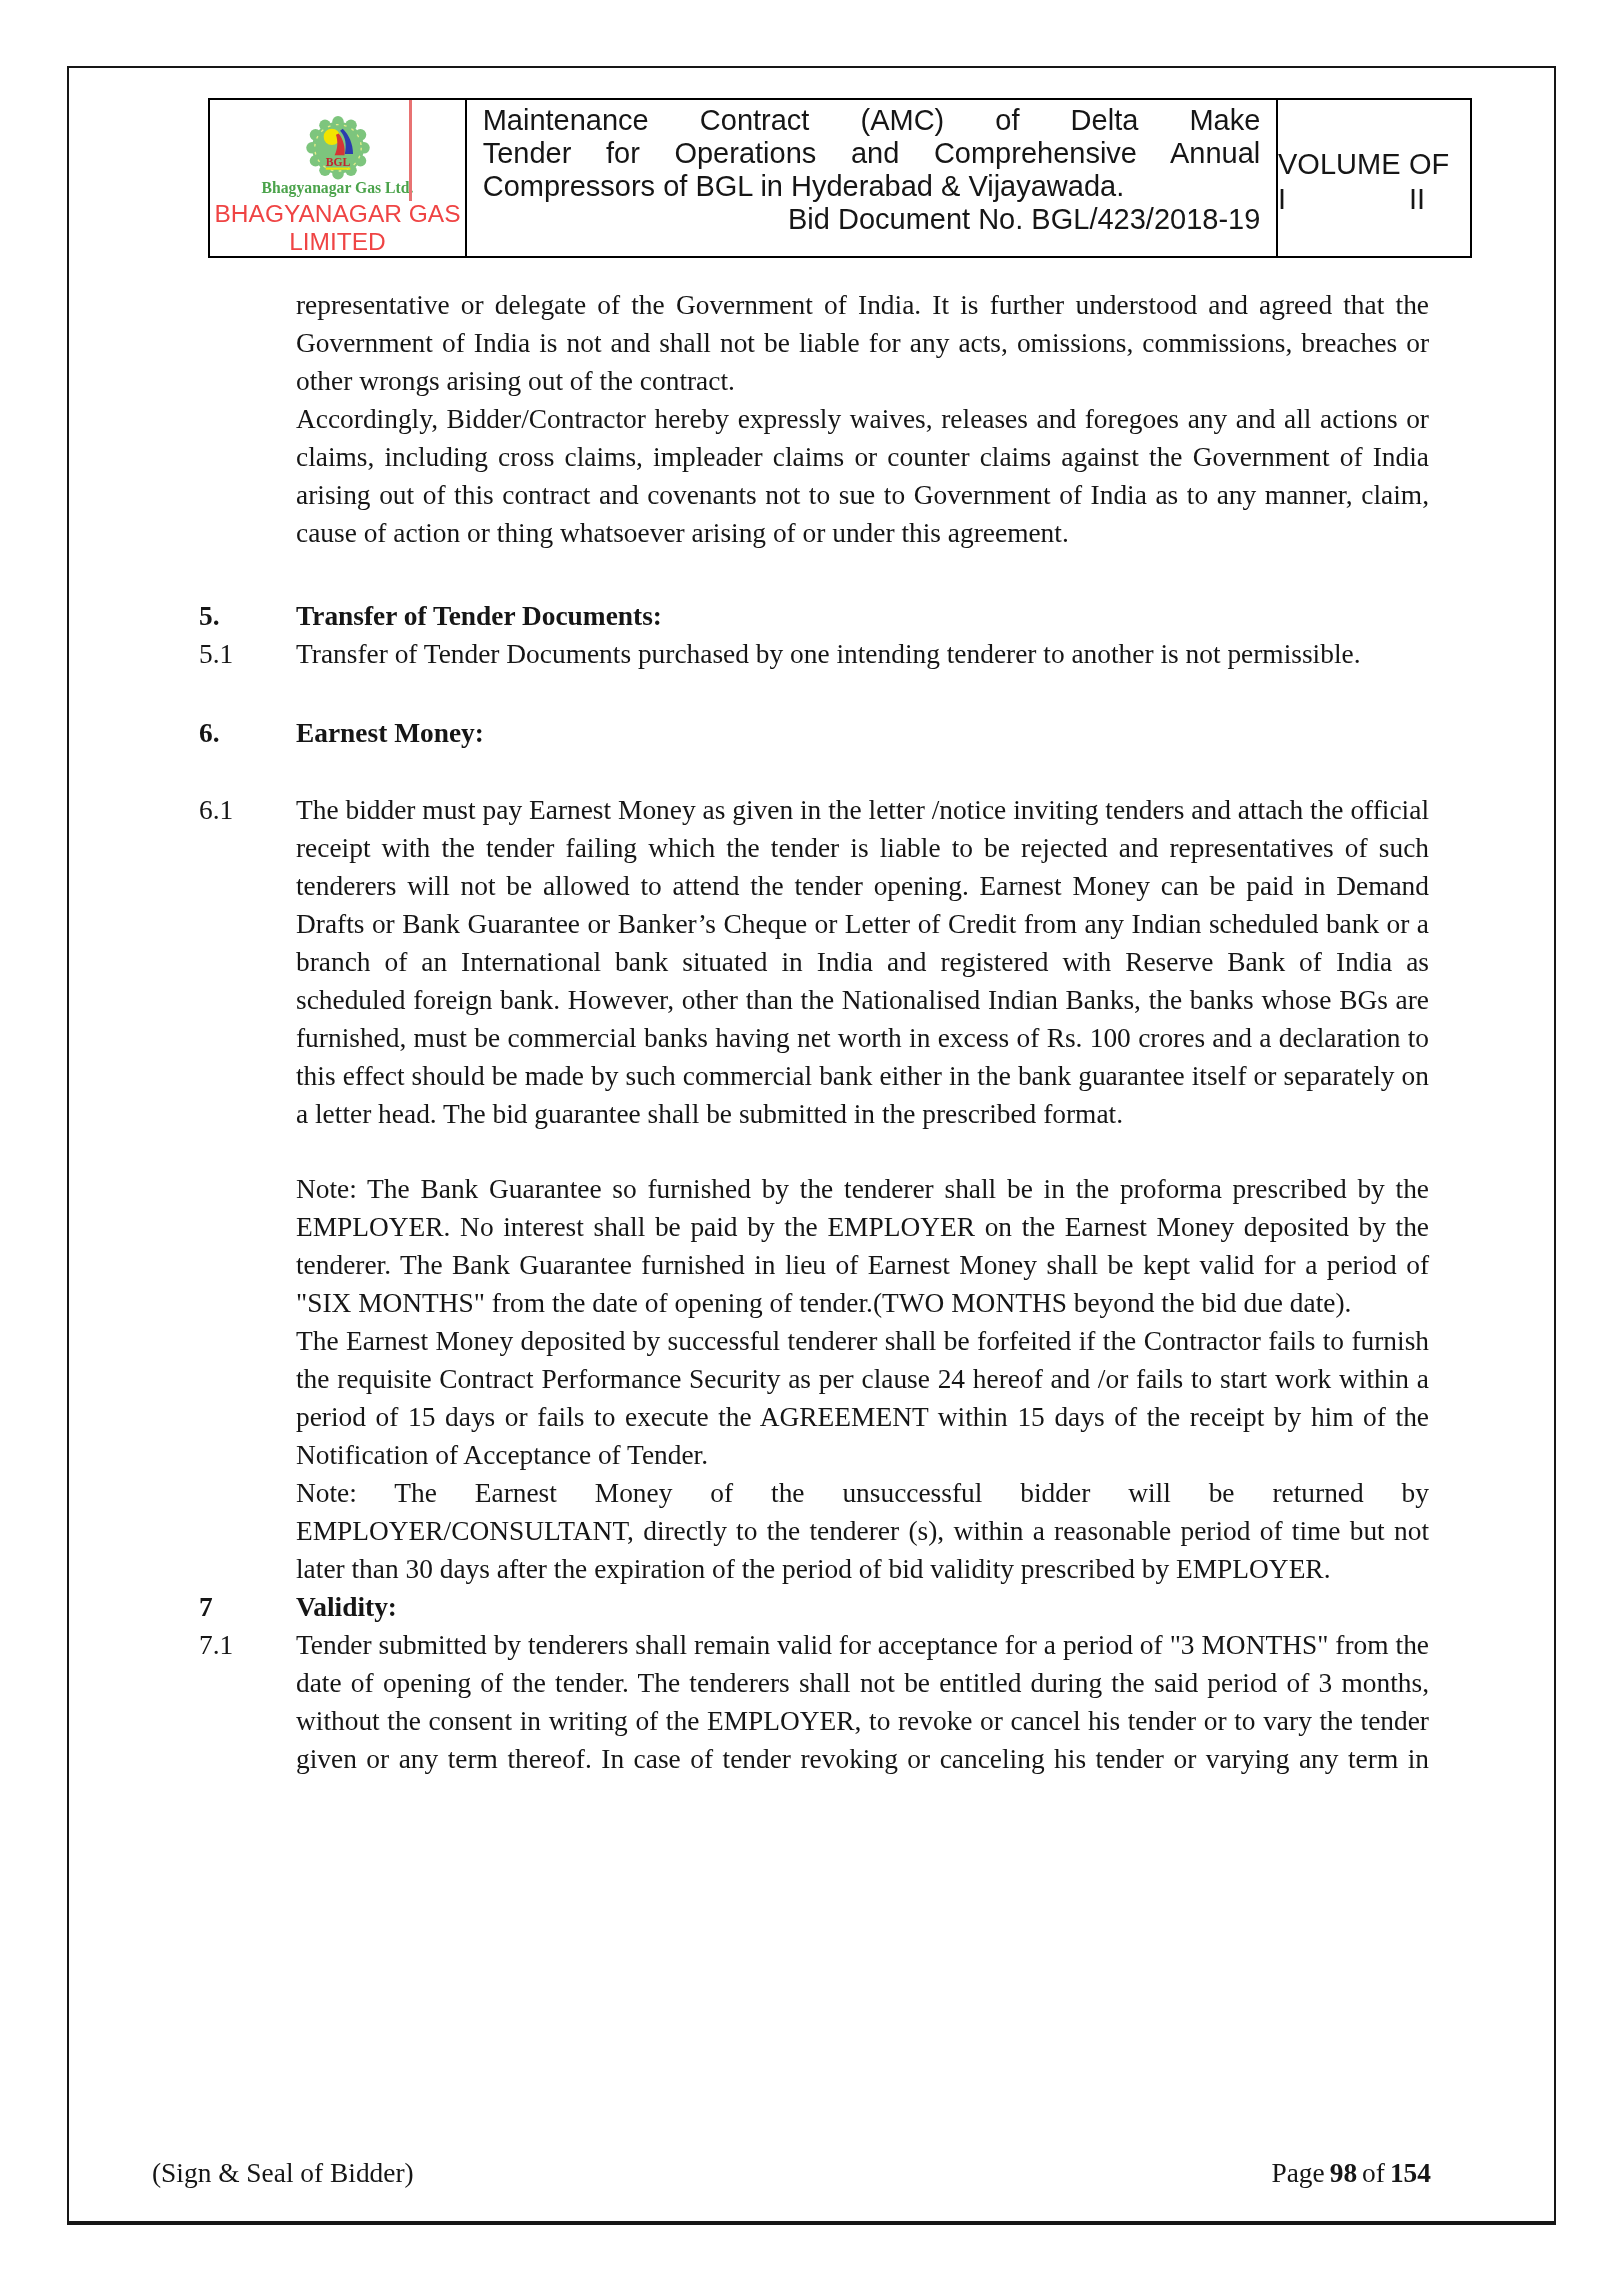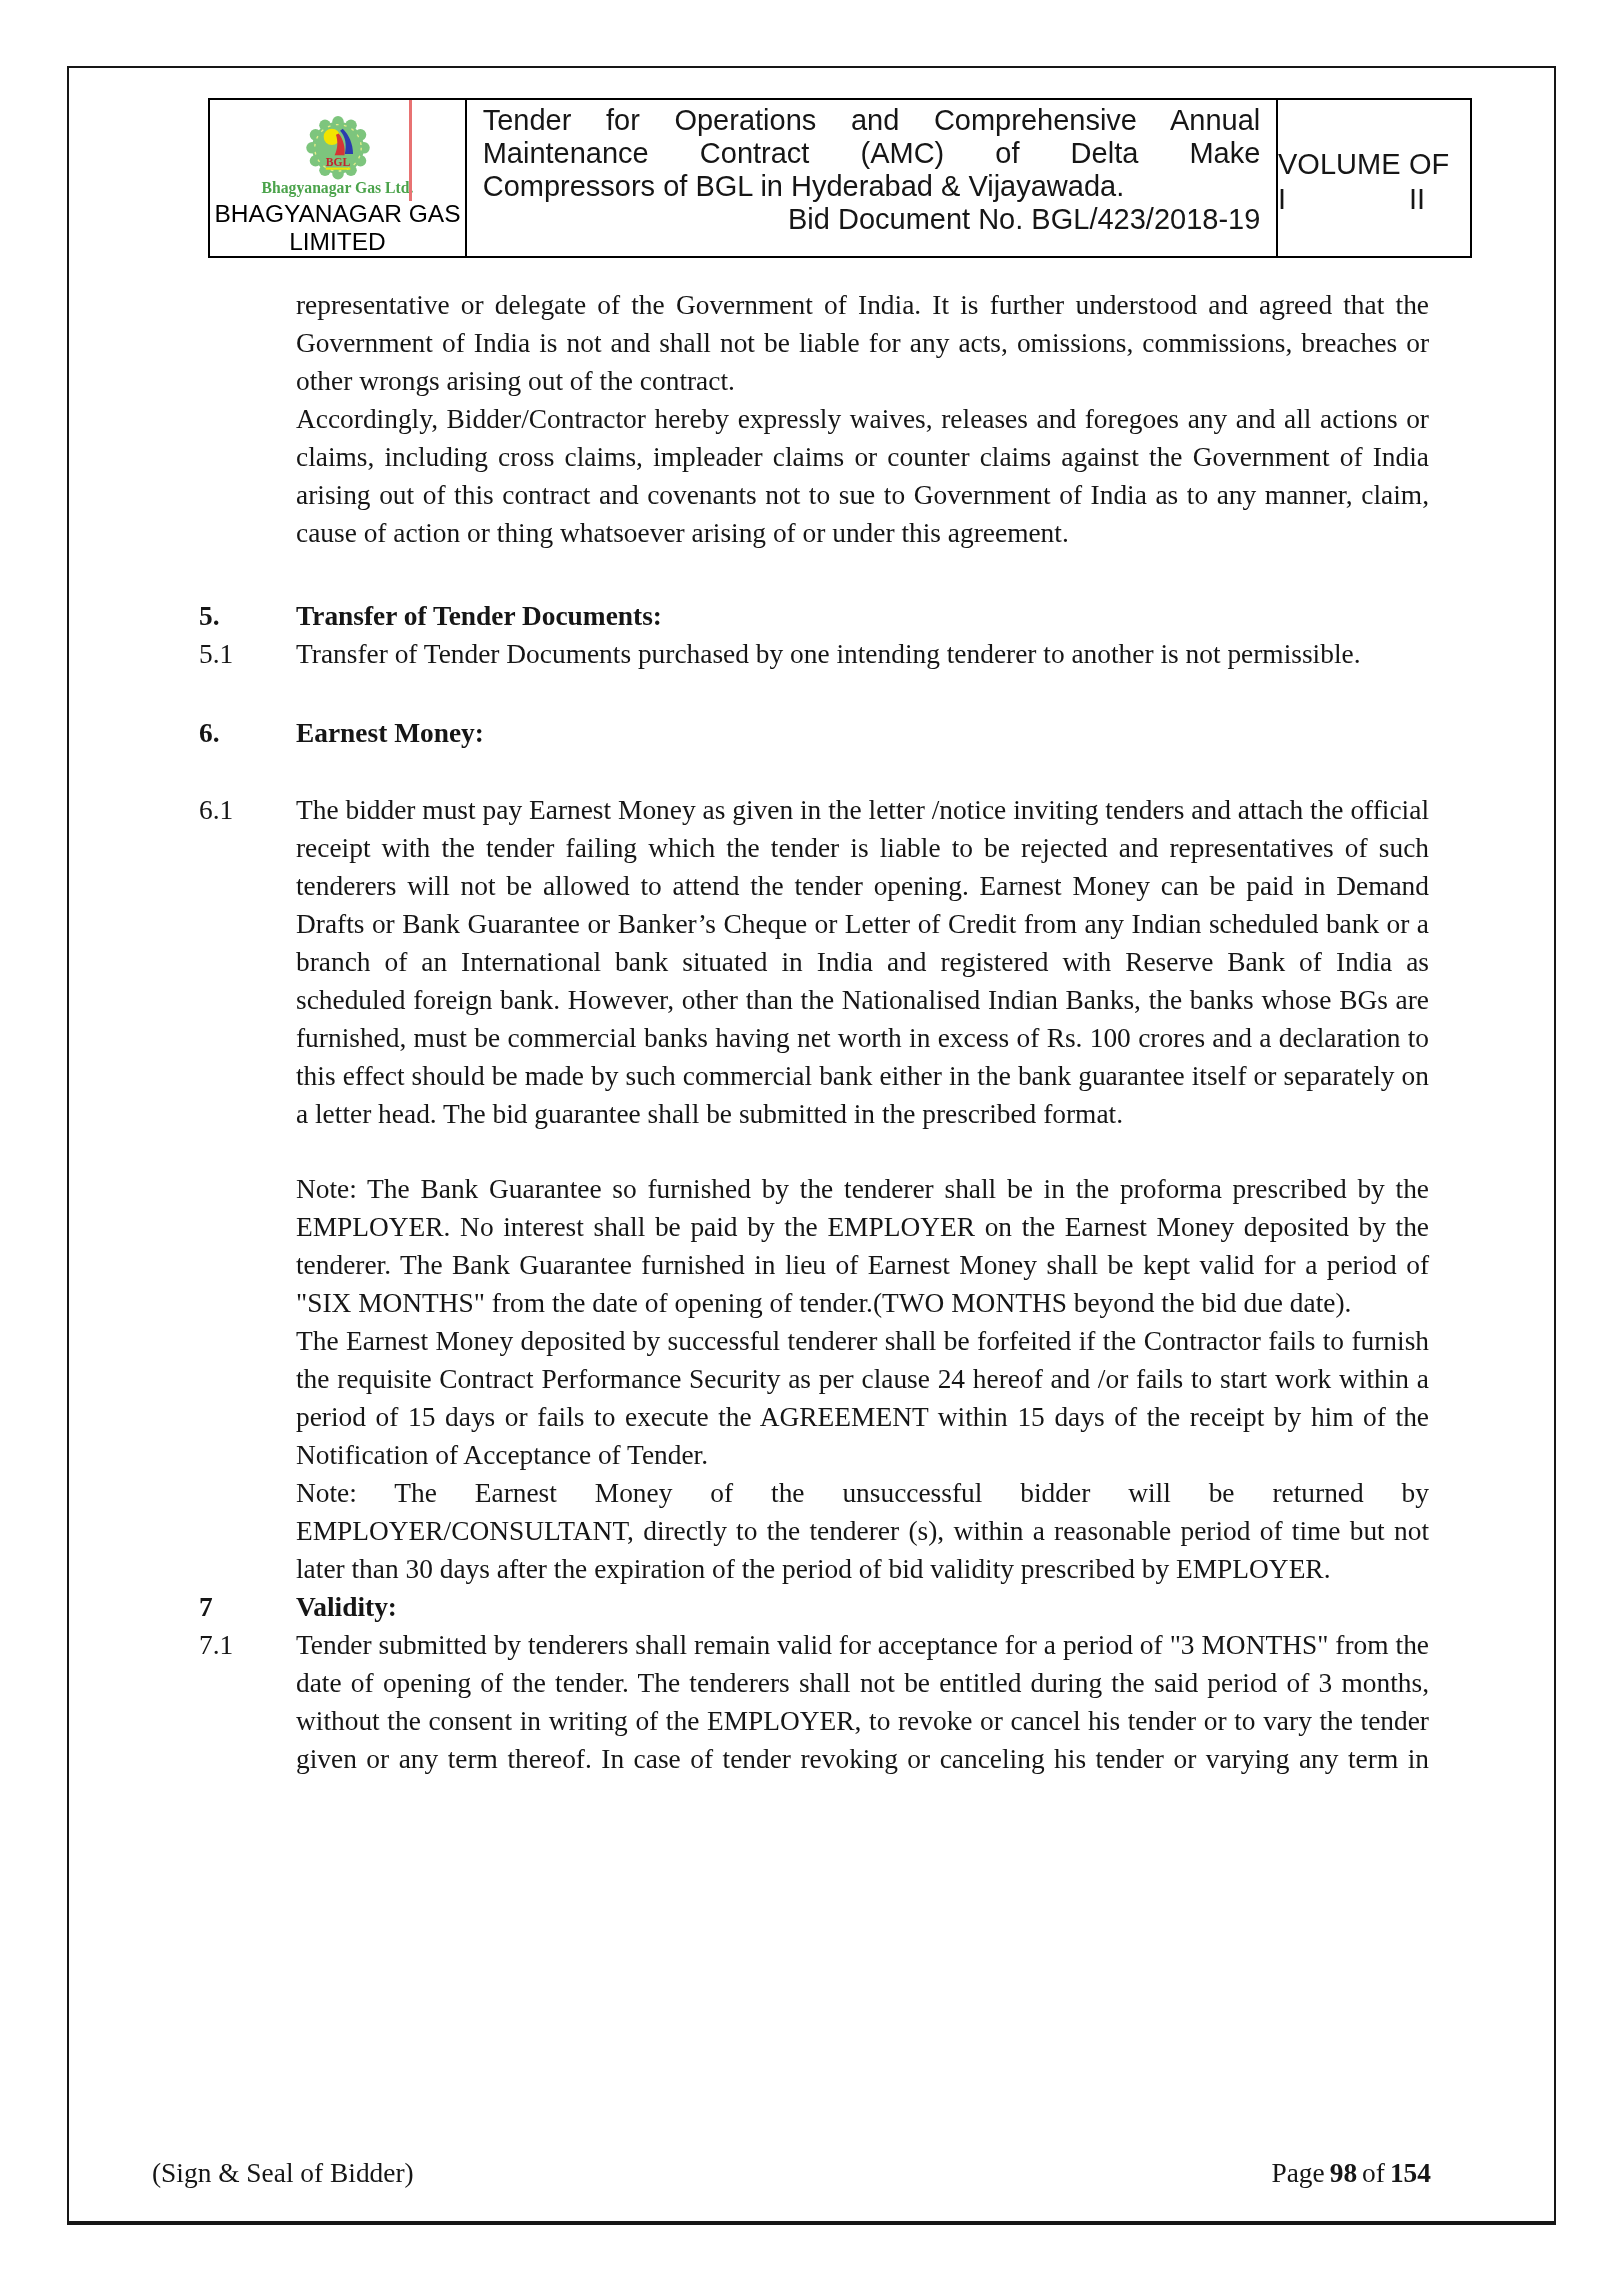--- a/index.html
+++ b/index.html
@@ -23,21 +23,21 @@
   .cell-title{flex:1;border-left:2px solid #000;border-right:2px solid #000;
     font-family:"Liberation Sans",sans-serif;font-size:29px;line-height:33px;
     padding:3.9px 15.7px 0 15.7px;}
   .cell-volume{width:192px;display:flex;align-items:center;justify-content:center;
     font-family:"Liberation Sans",sans-serif;font-size:29px;line-height:35px;padding-top:7.8px;}
   .tl-justify{text-align:justify;text-align-last:justify;}
   .tl-left{text-align:left;}
   .tl-center{text-align:right;}
   .red-line{position:absolute;left:199px;top:0;width:2.9px;height:101px;background:#e87272;}
   .logo-sub{font-size:15.7px;font-weight:bold;color:#4ba34b;line-height:15.7px;margin-top:-2.9px;}
-  .company{font-family:"Liberation Sans",sans-serif;font-size:24.5px;line-height:28px;text-align:center;margin-top:3.9px;color:#000000;}
+  .company{font-family:"Liberation Sans",sans-serif;font-size:24.5px;line-height:28px;text-align:center;margin-top:3.9px;color:#ef4444;}
   
   .content{position:absolute;left:130px;top:218px;width:1230px;font-size:27.4px;line-height:38px;}
   .row{display:flex;}
   .num{width:97px;flex:none;}
   .txt{flex:1;text-align:justify;}
   .heading .num,.heading .txt{font-weight:bold;}
   .heading .txt{text-align:left;}
   .jl{text-align-last:justify;}
   .m-h5{margin-top:45px;}
   .m-h6{margin-top:41px;}
@@ -82,22 +82,22 @@
         <rect x="32" y="77" width="36" height="3" fill="#f2e400"></rect>
       </svg>
       <div class="logo-sub">Bhagyanagar Gas Ltd.</div>
       <div class="company">
         <div>BHAGYANAGAR GAS</div>
         <div>LIMITED</div>
       </div>
     </div>
 
     <div class="cell cell-title">
+      <div class="tl-justify">Maintenance Contract (AMC) of Delta Make</div>
       <div class="tl-justify">Tender for Operations and Comprehensive Annual</div>
-      <div class="tl-justify">Maintenance Contract (AMC) of Delta Make</div>
       <div class="tl-left">Compressors of BGL in Hyderabad &amp; Vijayawada.</div>
       <div class="tl-center">Bid Document No. BGL/423/2018-19</div>
     </div>
 
     <div class="cell cell-volume">
       <div>VOLUME I</div>
       <div>OF II</div>
     </div>
   </div>
 

